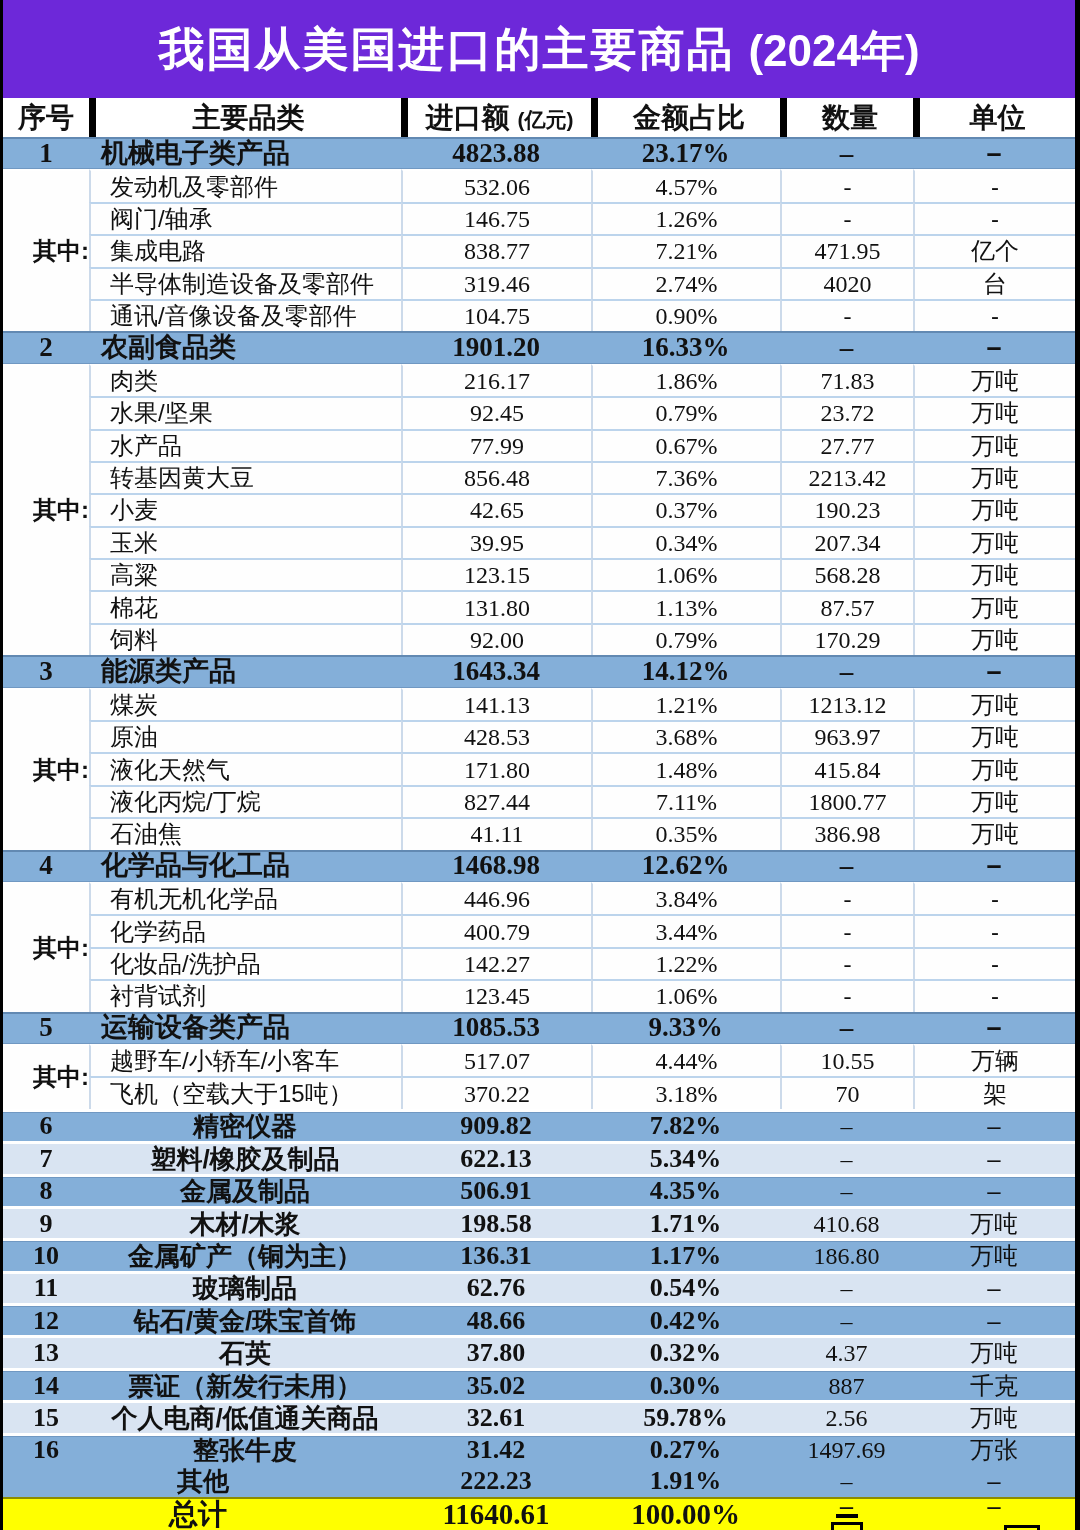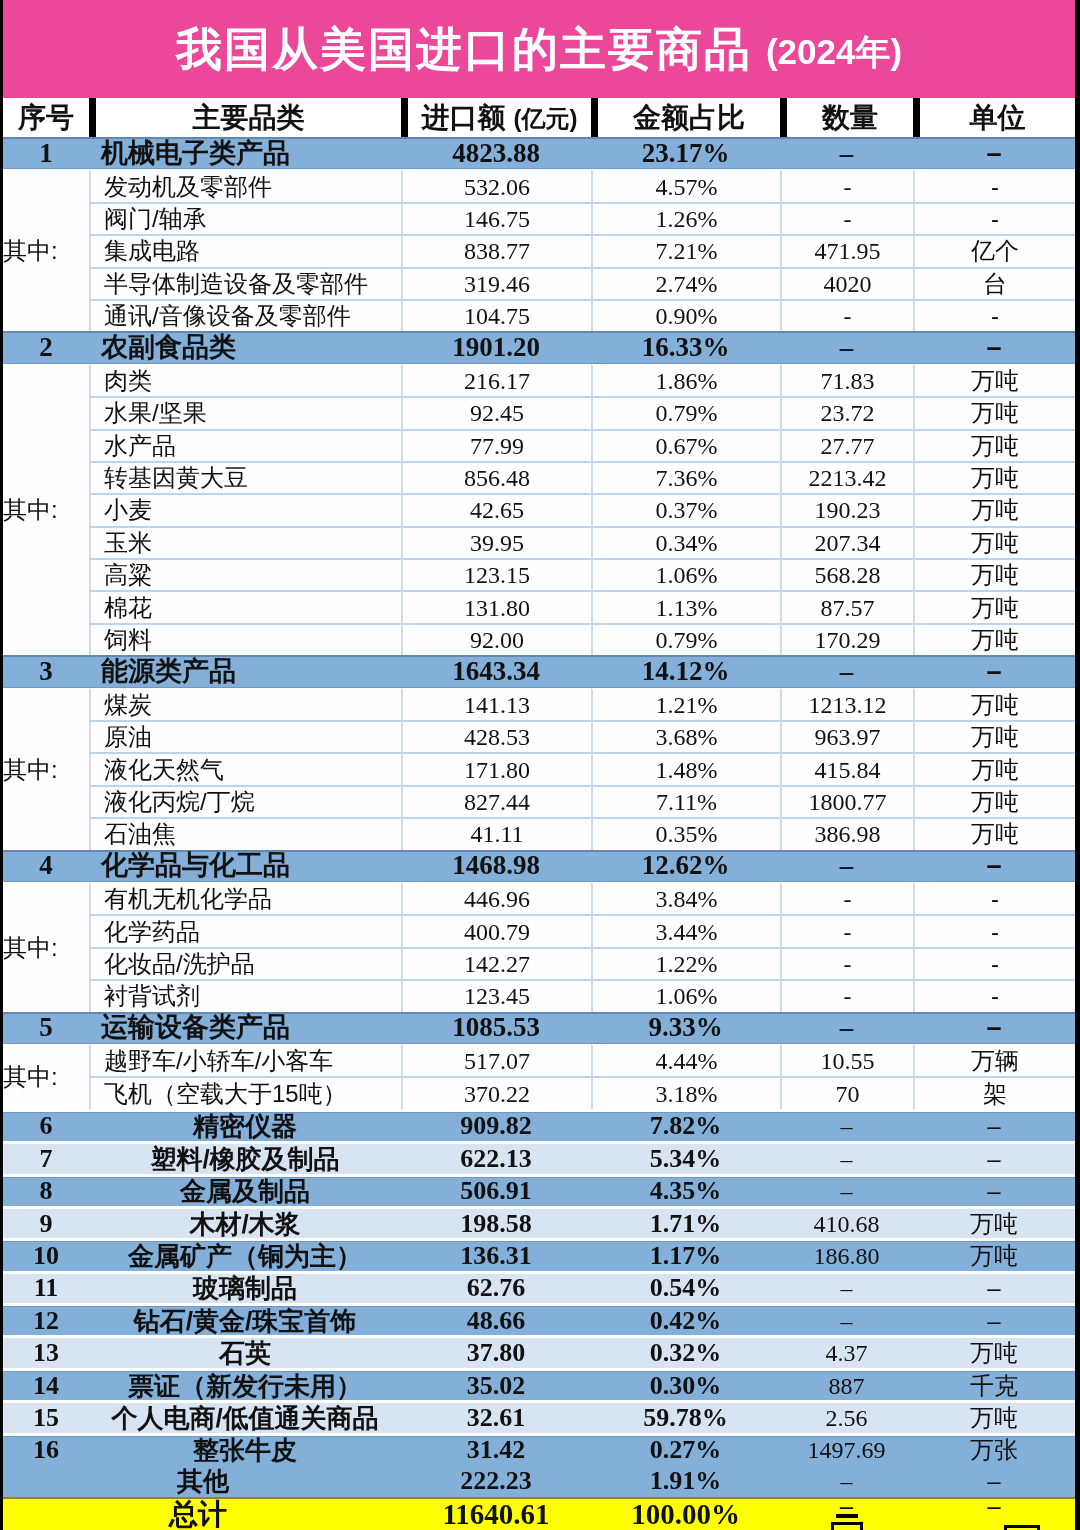--- a/index.html
+++ b/index.html
@@ -9,54 +9,54 @@
     box-sizing:border-box;
     border-left:3px solid #000;
     border-right:5px solid #000;
     overflow:hidden;
     background:#ffffff;
     font-family:"Liberation Sans","DejaVu Sans",sans-serif;
     color:#111;
   }
   
   .title-bar{
-    height:98px;background:#ec4899;color:#fff;
+    height:98px;background:#6d28d9;color:#fff;
     display:flex;align-items:center;justify-content:center;gap:14px;
   }
   .title-main{font-size:46px;font-weight:700;letter-spacing:2px;line-height:1;}
-  .title-suffix{font-size:35px;font-weight:700;line-height:1;padding-top:4px;
+  .title-suffix{font-size:44px;font-weight:700;line-height:1;padding-top:4px;
     font-family:"Liberation Sans","DejaVu Sans",sans-serif;}
   
   table.t{width:1072px;border-collapse:separate;border-spacing:0;table-layout:fixed;}
   thead tr{height:39px;}
   th{
     background:#fff;font-size:28px;font-weight:700;text-align:center;
     padding:0;line-height:1;vertical-align:middle;white-space:nowrap;margin-top:44px;
   }
   th + th{border-left:7px solid #000000;}
-  th .note{font-size:24px;font-weight:700;}
+  th .note{font-size:21px;font-weight:700;}
   tbody tr, tfoot tr{height:32.4px;}
   td{
     padding:0;text-align:center;vertical-align:middle;line-height:1;
     white-space:nowrap;overflow:hidden;
   }
   .num{font-family:"Liberation Serif","DejaVu Serif",serif;}
   .c-no{font-family:"Liberation Serif","DejaVu Serif",serif;}
   
   .section-row td{
     background:#84afd9;font-weight:700;font-size:27px;
     box-shadow:inset 0 2px 0 rgba(20,50,90,.30), inset 0 -1px 0 rgba(20,50,90,.18);
   }
   .section-row .c-label{text-align:left;padding-left:12px;}
   
   .sub-row td{background:#fefefe;border-top:2px solid #bcd4ec;font-size:24px;}
   .sub-row.first td{border-top-color:#ffffff;}
-  .sub-row .c-label{text-align:left;padding-left:13px;}
+  .sub-row .c-label{text-align:left;padding-left:19px;}
   .sub-row td.vd{border-left:2px solid #ccdaea;}
-  .c-among{background:#fefefe;font-size:24px;text-align:left;}
+  .c-among{background:#fefefe;font-size:24px;text-align:right;font-weight:bold;}
   
   .single-row td{font-weight:700;font-size:26px;border-top:3px solid #ffffff;}
   .single-row .c-qty,.single-row .c-unit{font-weight:400;font-size:24px;}
   .tone-blue td{background:#84afd9;box-shadow:inset 0 1px 0 rgba(20,50,90,.18);}
   .tone-light td{background:#d9e4f2;}
   .merge-up td{border-top:none;box-shadow:none;}
   .other-label{text-align:left;padding-left:88px !important;}
   
   .total-row td{
     background:#ffff00;border-top:2px solid rgba(0,0,0,.45);

